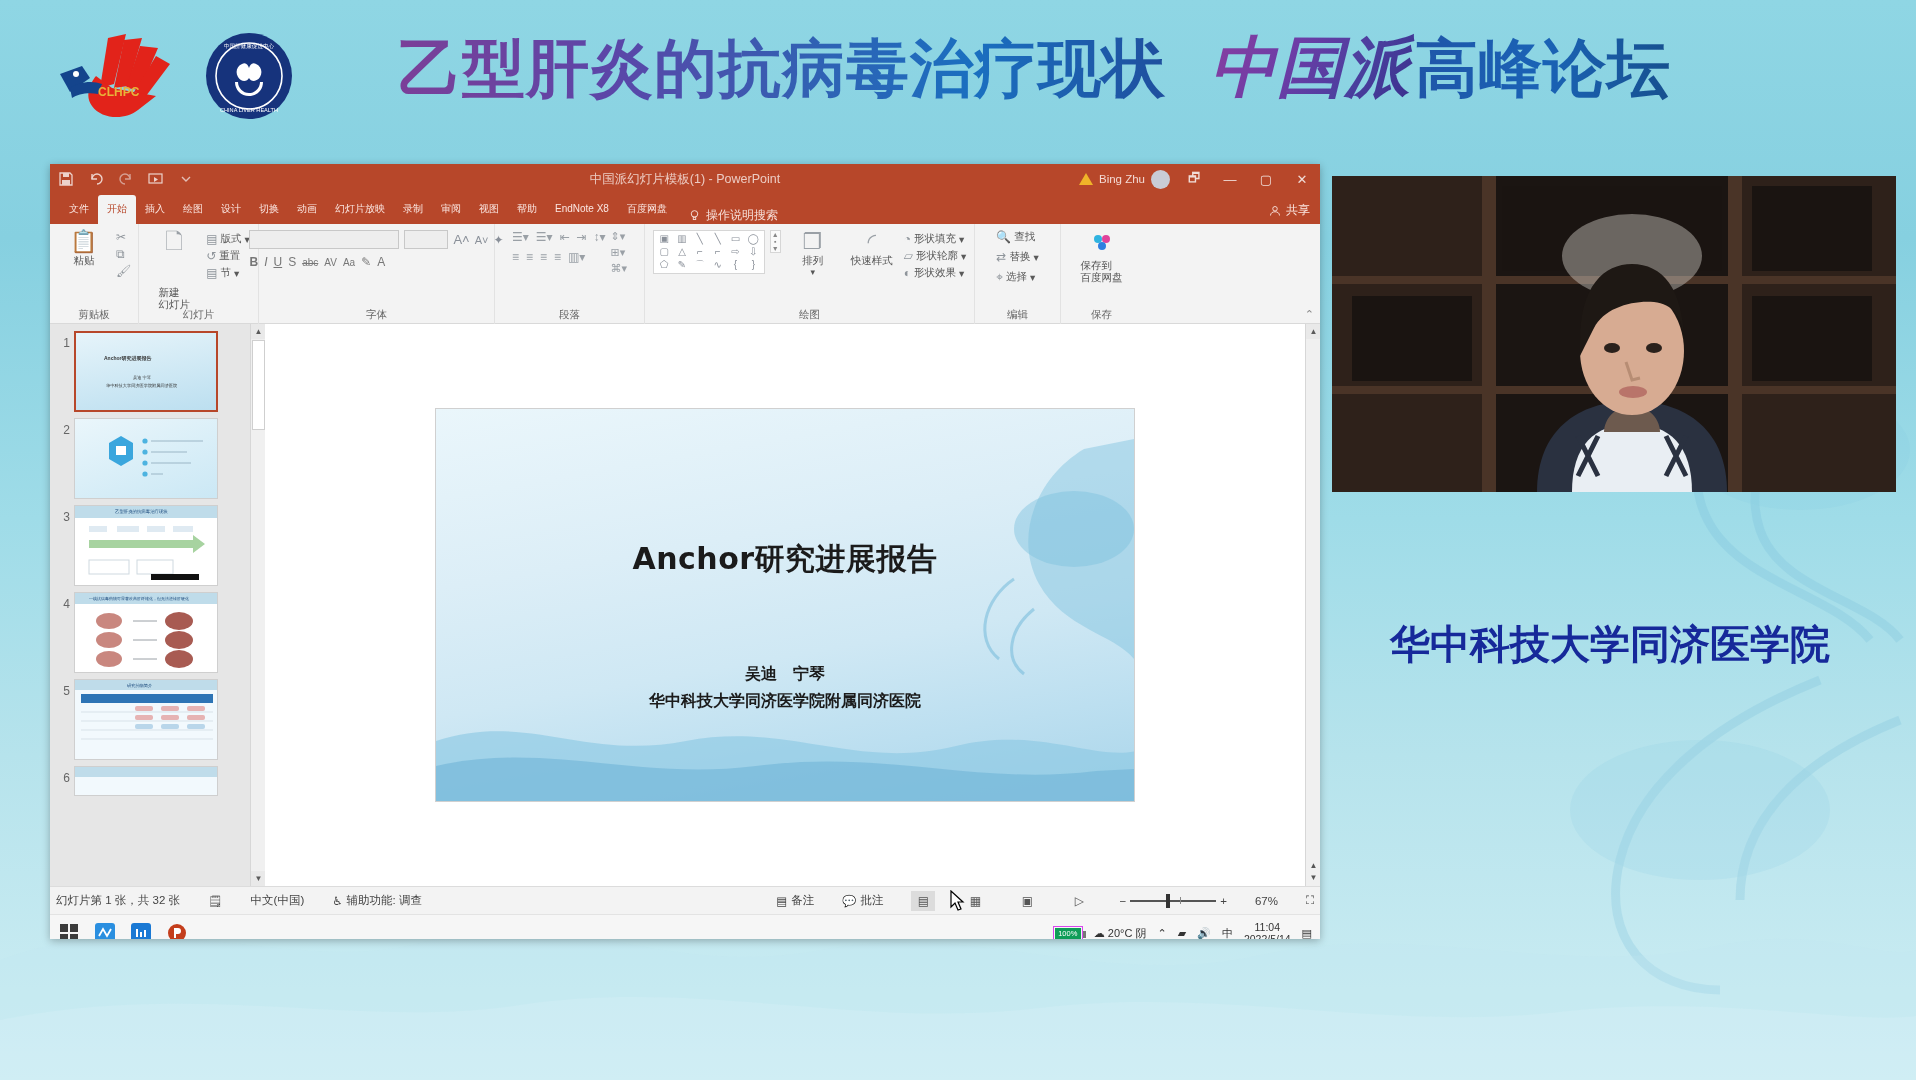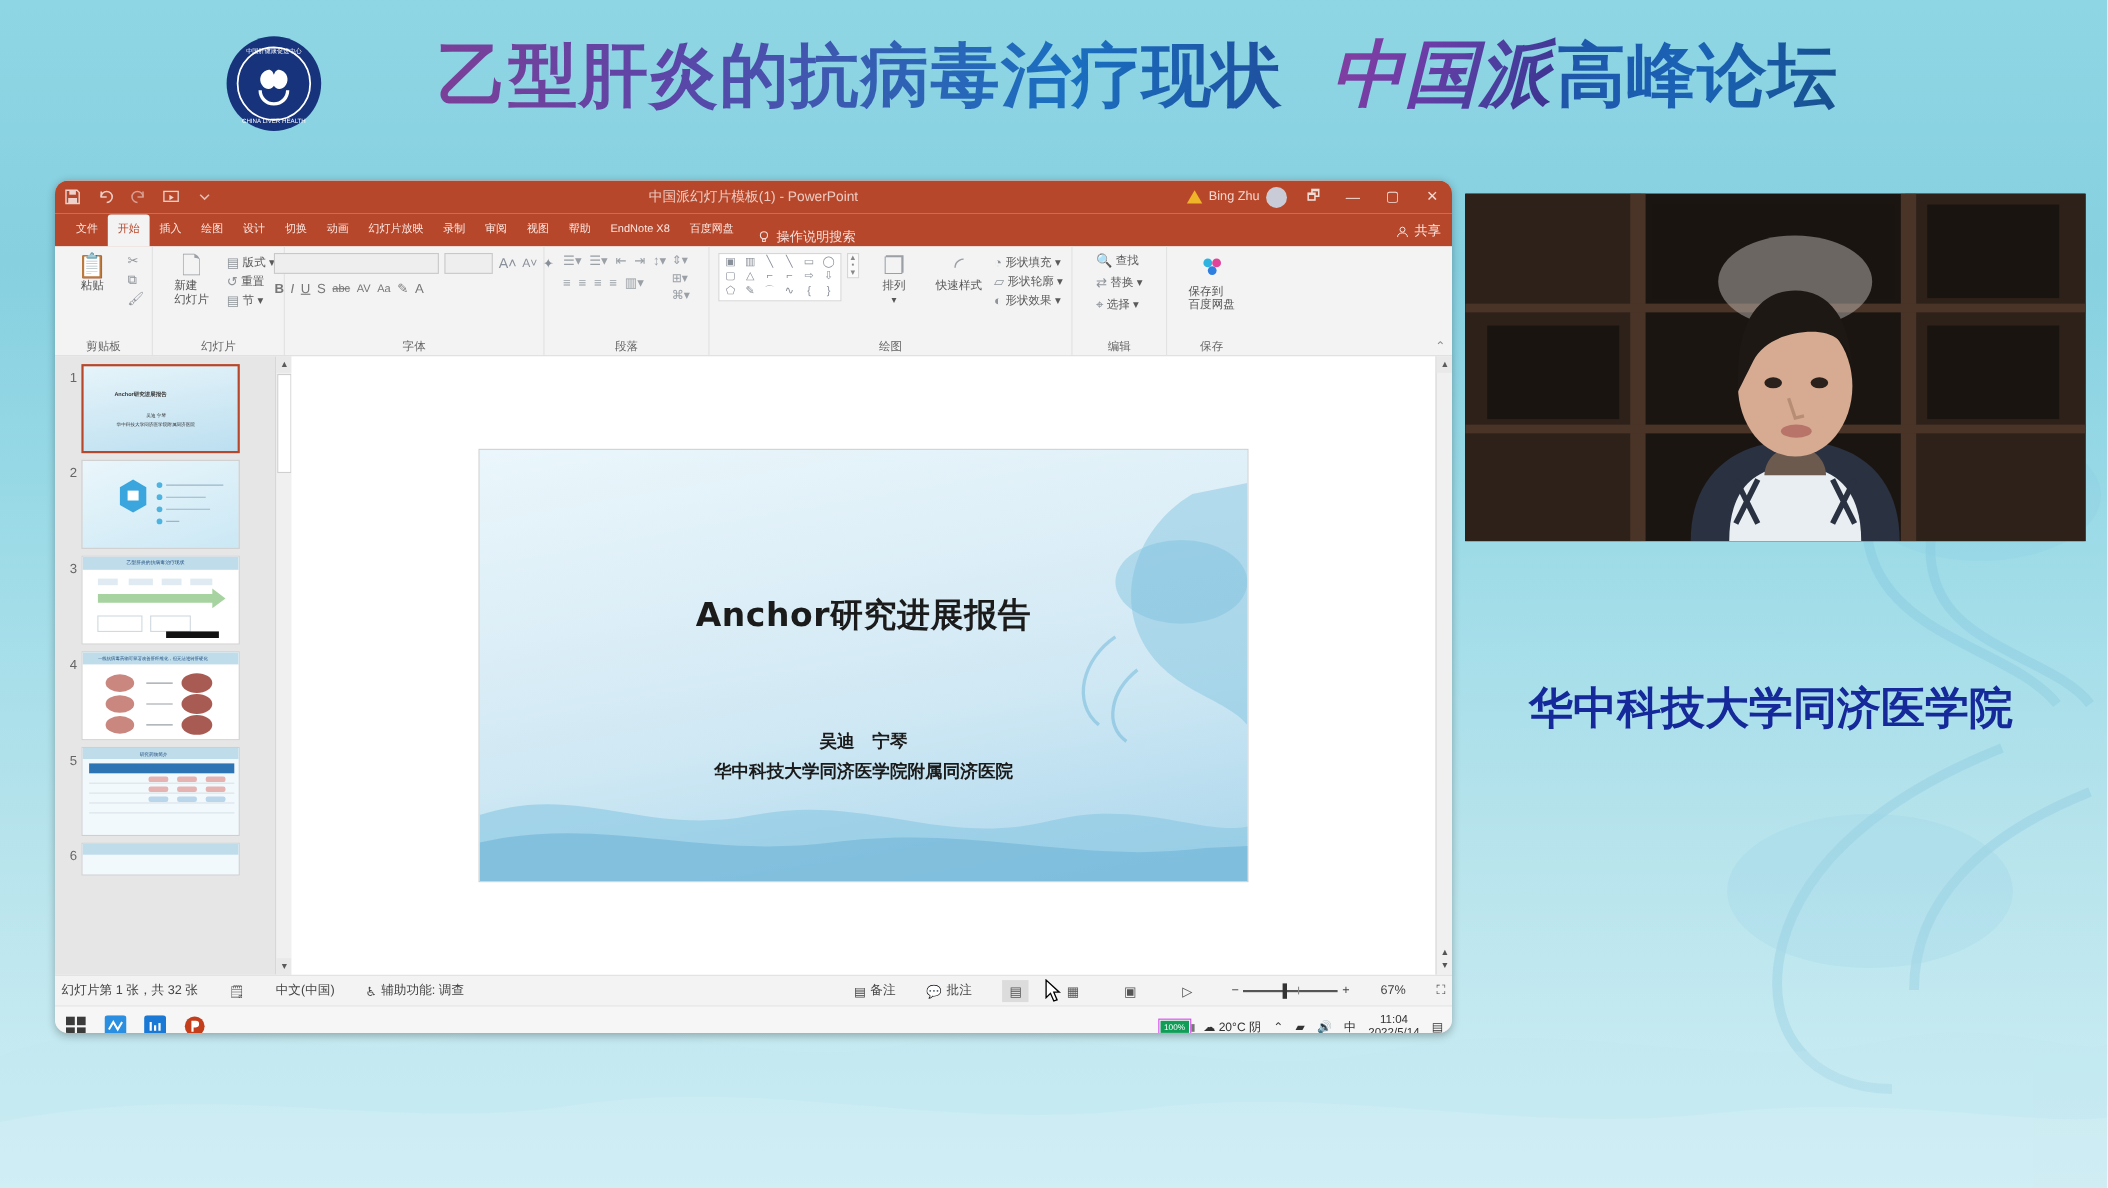--- a/index.html
+++ b/index.html
@@ -42,21 +42,20 @@
         -webkit-text-fill-color: transparent; padding: 0 4px; margin-left: 40px; }
   .t-b { background: linear-gradient(90deg,#1f55a8 0%, #1a63b6 50%, #17508f 100%);
         -webkit-background-clip: text; background-clip:text; color: transparent;
         -webkit-text-fill-color: transparent; }
 
   
   #ppt {
     position:absolute; left:50px; top:164px; width:1270px; height:775px;
     background:#f3f3f3; box-shadow: 0 2px 8px rgba(0,0,0,.28);
     overflow:hidden;
-    border-radius:12px;
   }
   #titlebar {
     height:30px; background:#b7472a; position:relative; color:#fff;
   }
   #qat { position:absolute; left:8px; top:0; height:30px; display:flex; align-items:center; gap:14px; }
   .qat-ico { width:16px; height:16px; opacity:.92; position:relative; }
   #win-title {
     position:absolute; left:0; right:0; top:0; height:30px; line-height:30px;
     text-align:center; font-size:12.5px; color:#f6e3de; opacity:.85;
   }
@@ -203,20 +202,37 @@
   </div>
   <div class="dragon" style="left:0; top:780px; width:1916px; height:300px;">
     <svg width="1916" height="300" viewBox="0 0 1916 300">
       <path d="M0 180 C160 120 300 200 430 160 C560 120 660 200 820 170 C980 140 1100 210 1260 175 C1420 140 1560 200 1720 165 C1820 145 1880 180 1916 170 L1916 300 L0 300 Z" fill="#bfe6ef" fill-opacity=".55"></path>
       <path d="M0 240 C200 200 360 250 520 225 C700 198 860 250 1040 228 C1220 206 1380 252 1560 232 C1720 214 1850 245 1916 236 L1916 300 L0 300 Z" fill="#d7f0f6" fill-opacity=".6"></path>
     </svg>
   </div>
 
   <div id="header">
 
+    <div id="logo-hand">
+      <svg width="130" height="92" viewBox="0 0 130 92">
+        <g fill="#e2231a">
+          <path d="M56 8 L74 4 L62 54 L48 58 Z"></path>
+          <path d="M72 10 L90 8 L76 56 L62 58 Z"></path>
+          <path d="M88 16 L106 18 L88 60 L74 58 Z"></path>
+          <path d="M104 26 L118 34 L94 66 L82 62 Z"></path>
+          <path d="M44 46 C44 46 30 62 40 76 C50 90 74 90 86 80 L104 66 L60 58 Z"></path>
+        </g>
+        <g fill="#14448c">
+          <path d="M8 44 L30 36 L38 48 L18 62 Z"></path>
+          <path d="M18 58 C26 52 40 50 50 54 L46 64 C36 62 26 64 20 68 Z"></path>
+          <circle cx="24" cy="44" r="3" fill="#fff"></circle>
+        </g>
+        <text x="46" y="66" font-size="12" font-weight="700" fill="#e8b33a" font-family="'Liberation Sans',sans-serif">CLHPC</text>
+      </svg>
+    </div>
 
     <div id="logo-circle">
       <svg width="88" height="88" viewBox="0 0 88 88">
         <circle cx="44" cy="44" r="43" fill="#16337c"></circle>
         <circle cx="44" cy="44" r="33" fill="none" stroke="#fff" stroke-width="1.6"></circle>
         <g fill="#fff">
           <path d="M30 50 C30 58 36 64 44 64 C52 64 58 58 58 50 L55 50 C55 56 50 61 44 61 C38 61 33 56 33 50 Z"></path>
           <path d="M37 32 C32 34 30 40 33 45 C36 50 42 50 44 46 C46 50 52 50 55 45 C58 40 56 34 51 32 C47 30 45 33 44 36 C43 33 41 30 37 32 Z"></path>
         </g>
         <text x="44" y="16" font-size="5.6" fill="#fff" text-anchor="middle" font-family="'DejaVu Sans',sans-serif">中国肝健康促进中心</text>
@@ -329,21 +345,21 @@
               </span>
           </div>
         </div>
         <div class="rglabel">剪贴板</div>
       </div>
 
       <div class="rgroup" style="width:120px;">
         <div class="rgbody">
           <div class="bigbtn">
             <span class="gl">🗋</span>
-            <span style="white-space:pre-line;">新建
+            <span style="white-space:pre-line;margin-top:32px;">新建
 幻灯片</span>
           </div>
           <div class="smallcol" style="padding-top:2px;">
             <span class="smallbtn">
                 <span class="gl">▤</span>
                 <span>版式</span>
                 <span>▾</span>
               </span>
             <span class="smallbtn">
                 <span class="gl">↺</span>

